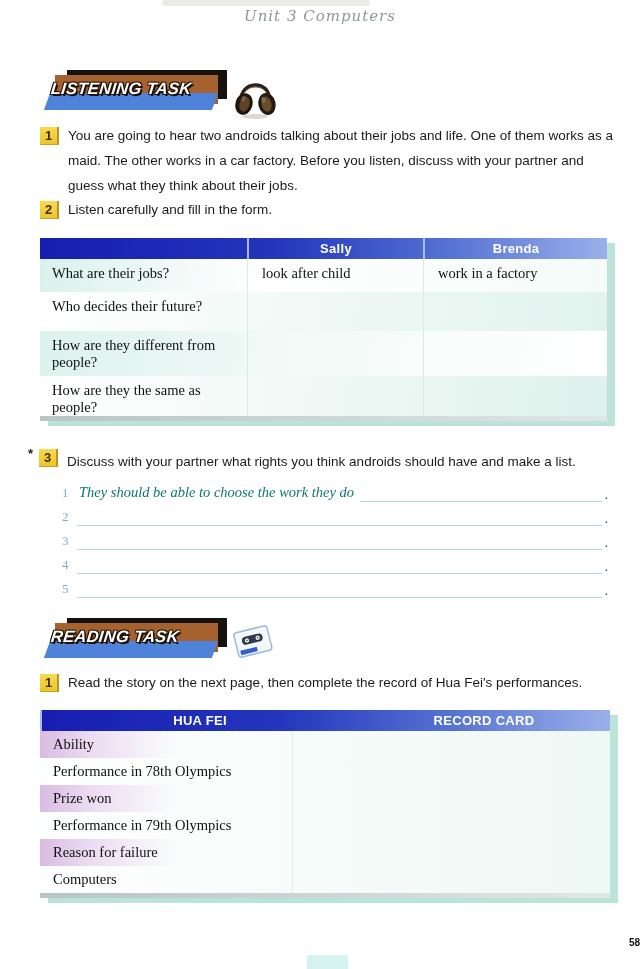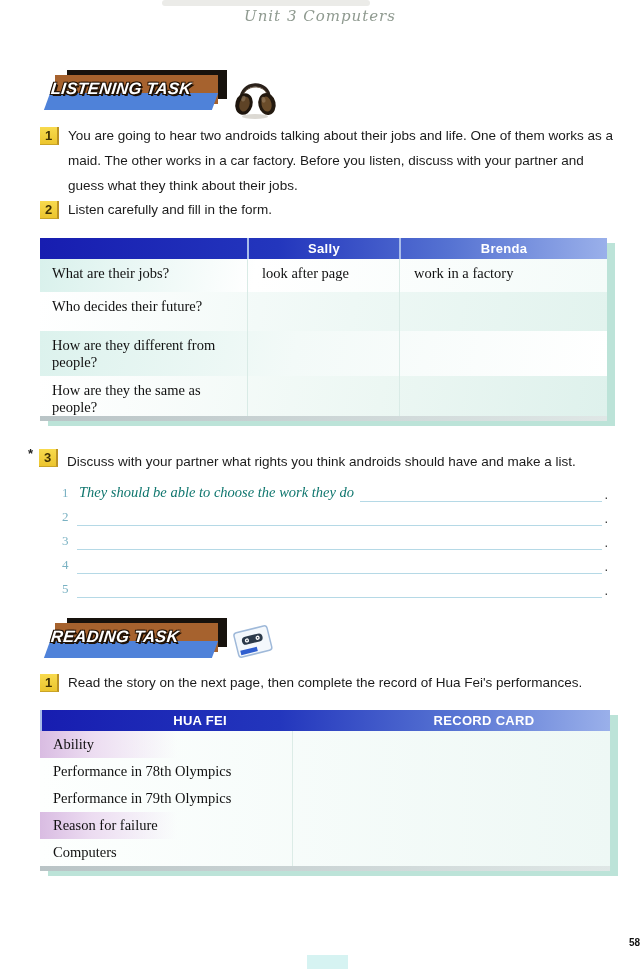--- a/index.html
+++ b/index.html
@@ -46,21 +46,21 @@
   .task-l1{top:127px;} .task-l1 p{width:552px;margin-top:-4px;}
   .task-l2{top:201px;} .task-l2 p{margin-top:-4px;}
   .task-r1{top:674px;} .task-r1 p{width:560px;margin-top:-4px;}
   .star{position:absolute;left:-11px;top:-3px;font-weight:bold;font-size:13px;color:#222;}
 
   
   .ftable{left:40px;top:238px;width:567px;box-shadow:8px 5px 0 #bce3d8;background:#fbfefd;}
   .thead{display:flex;height:21px;
     background:linear-gradient(90deg,#171db0 0%,#2336bd 42%,#5572d2 72%,#9ab0ea 100%);}
   .thead .hc{color:#ffffff;font-weight:bold;font-size:13px;line-height:21px;text-align:center;letter-spacing:.3px;}
-  .ft-c1{width:207px;} .ft-c2{width:152px;} .ft-c3{flex:1;}
+  .ft-c1{width:207px;} .ft-c2{width:176px;} .ft-c3{flex:1;}
   .thead .ft-c2,.thead .ft-c3{border-left:2px solid #a9bce9;box-sizing:border-box;}
   .frow{display:flex;}
   .frow .cell{box-sizing:border-box;padding:6px 0 0 12px;font-family:"Liberation Serif",serif;font-size:14.5px;color:#101010;}
   .frow .ft-c2,.frow .ft-c3{border-left:1px solid #d9ebe6;padding-left:14px;}
   .fr0{height:33px;background:linear-gradient(100deg,#d9f1ec 0%,#ffffff 38%,#f4fbf9 100%);}
   .fr1{height:39px;background:linear-gradient(100deg,#ffffff 0%,#eef8f5 55%,#e2f3ee 100%);}
   .fr2{height:45px;background:linear-gradient(100deg,#dcf2ed 0%,#f3faf8 45%,#ffffff 100%);}
   .fr3{height:40px;background:linear-gradient(100deg,#ffffff 0%,#ecf7f3 60%,#def1ec 100%);}
   .tbottom{height:5px;background:linear-gradient(90deg,#b9c4c6,#dfe7e6);}
 
@@ -130,21 +130,21 @@
 </div>
 
 <div class="abs ftable">
   <div class="thead">
     <div class="hc ft-c1"></div>
     <div class="hc ft-c2">Sally</div>
     <div class="hc ft-c3">Brenda</div>
   </div>
   <div class="frow fr0">
     <div class="cell ft-c1">What are their jobs?</div>
-    <div class="cell ft-c2">look after page</div>
+    <div class="cell ft-c2">look after child</div>
     <div class="cell ft-c3">work in a factory</div>
   </div>
   <div class="frow fr1">
     <div class="cell ft-c1">Who decides their future?</div>
     <div class="cell ft-c2"></div>
     <div class="cell ft-c3"></div>
   </div>
   <div class="frow fr2">
     <div class="cell ft-c1">How are they different from people?</div>
     <div class="cell ft-c2"></div>
@@ -225,20 +225,24 @@
     <div class="hc rt-c1">RECORD CARD</div>
   </div>
   <div class="rrow pink">
     <div class="cell rt-c1">Ability</div>
     <div class="cell rt-c2"></div>
   </div>
   <div class="rrow">
     <div class="cell rt-c1">Performance in 78th Olympics</div>
     <div class="cell rt-c2"></div>
   </div>
+  <div class="rrow pink">
+    <div class="cell rt-c1">Prize won</div>
+    <div class="cell rt-c2"></div>
+  </div>
   <div class="rrow">
     <div class="cell rt-c1">Performance in 79th Olympics</div>
     <div class="cell rt-c2"></div>
   </div>
   <div class="rrow pink">
     <div class="cell rt-c1">Reason for failure</div>
     <div class="cell rt-c2"></div>
   </div>
   <div class="rrow">
     <div class="cell rt-c1">Computers</div>

